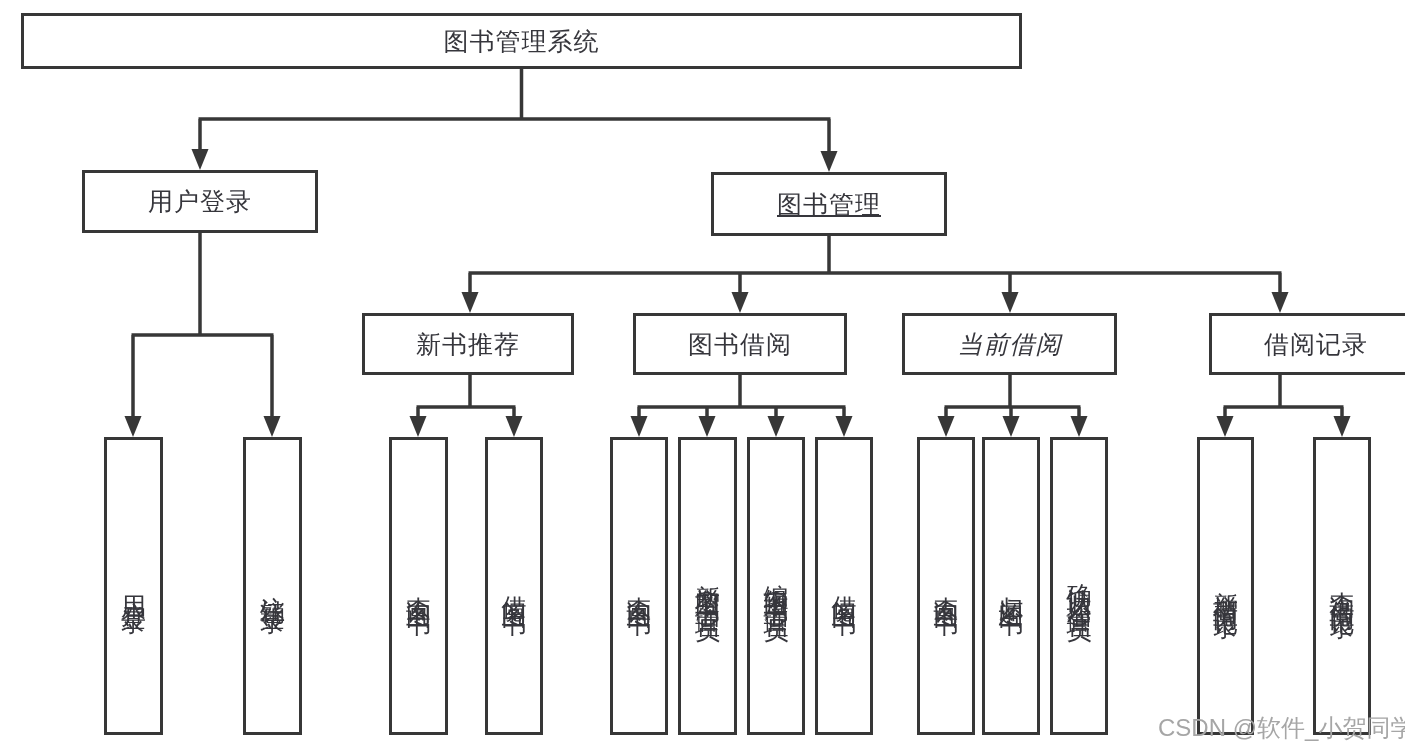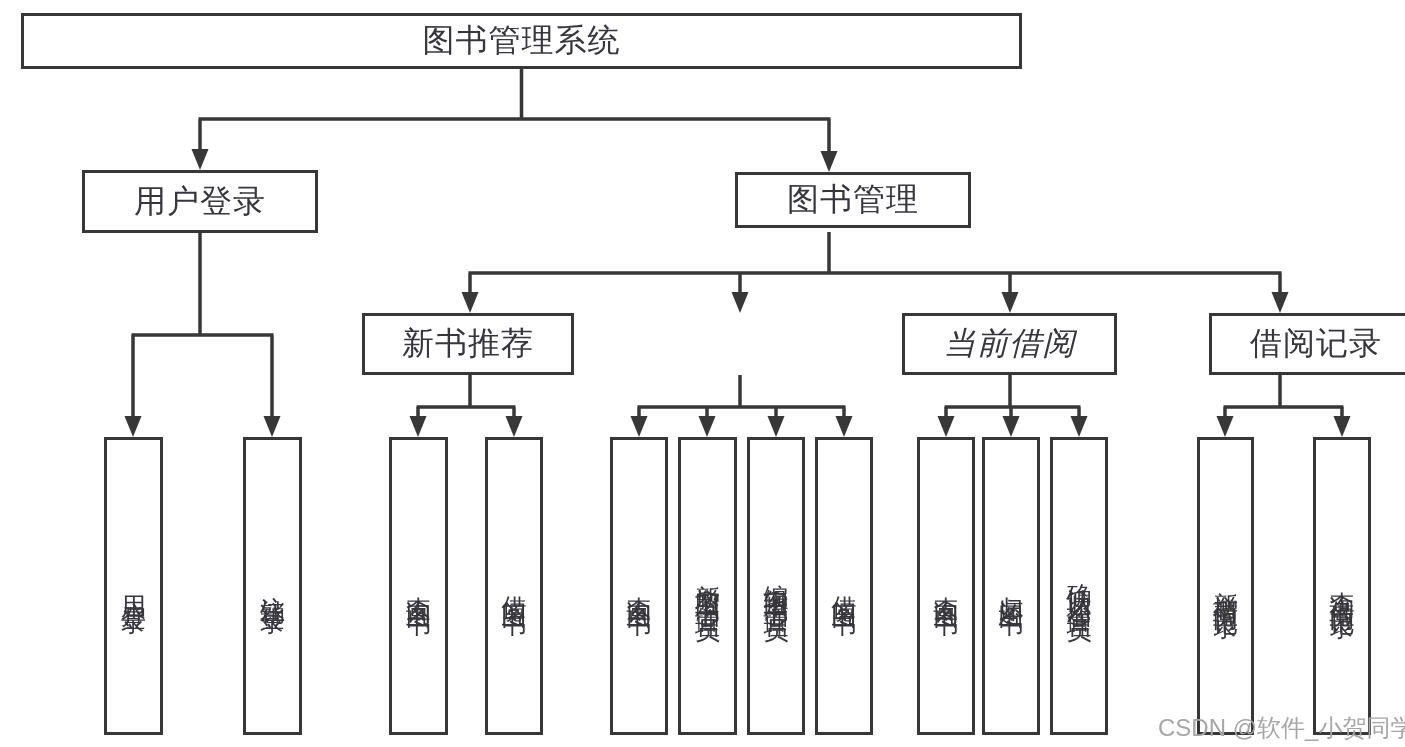--- a/index.html
+++ b/index.html
@@ -11,21 +11,21 @@
     overflow:hidden;
   }
   #wires{position:absolute;left:0;top:0;z-index:1;}
   .hbox{
     position:absolute;
     box-sizing:border-box;
     border:3px solid #373737;
     background:#ffffff;
     display:flex;align-items:center;justify-content:center;
     color:#36363c;
-    font-size:32px;
+    font-size:25px;
     letter-spacing:1px;
     z-index:2;
     white-space:nowrap;
   }
   .vbox{
     position:absolute;
     box-sizing:border-box;
     border:3px solid #373737;
     background:#ffffff;
     display:flex;align-items:center;justify-content:center;
@@ -92,23 +92,24 @@
       <polygon points="1002.5,416 1019.5,416 1011,437"></polygon>
       <polygon points="1070.5,416 1087.5,416 1079,437"></polygon>
       <polygon points="1216.5,416 1233.5,416 1225,437"></polygon>
       <polygon points="1333.5,416 1350.5,416 1342,437"></polygon>
     </g>
   </svg>
 
   <div class="hbox" style="left:21px;top:13px;width:1001px;height:56px;">图书管理系统</div>
 
   <div class="hbox" style="left:82px;top:170px;width:236px;height:63px;">用户登录</div>
-  <div class="hbox" style="left:735px;top:172px;width:236px;height:56px;">图书管理</div>
+  <div class="hbox" style="left:711px;top:172px;width:236px;height:64px;text-decoration:underline;">图书管理</div>
 
   <div class="hbox" style="left:362px;top:313px;width:212px;height:62px;">新书推荐</div>
+  <div class="hbox" style="left:633px;top:313px;width:214px;height:62px;">图书借阅</div>
   <div class="hbox" style="left:902px;top:313px;width:215px;height:62px;font-style:italic;">当前借阅</div>
   <div class="hbox" style="left:1173px;top:313px;width:214px;height:62px;margin-left:36px;">借阅记录</div>
 
   <div class="vbox" style="left:104px;width:59px;">
     <span>用户登录</span>
   </div>
   <div class="vbox" style="left:243px;width:59px;">
     <span>注销登录</span>
   </div>
 

